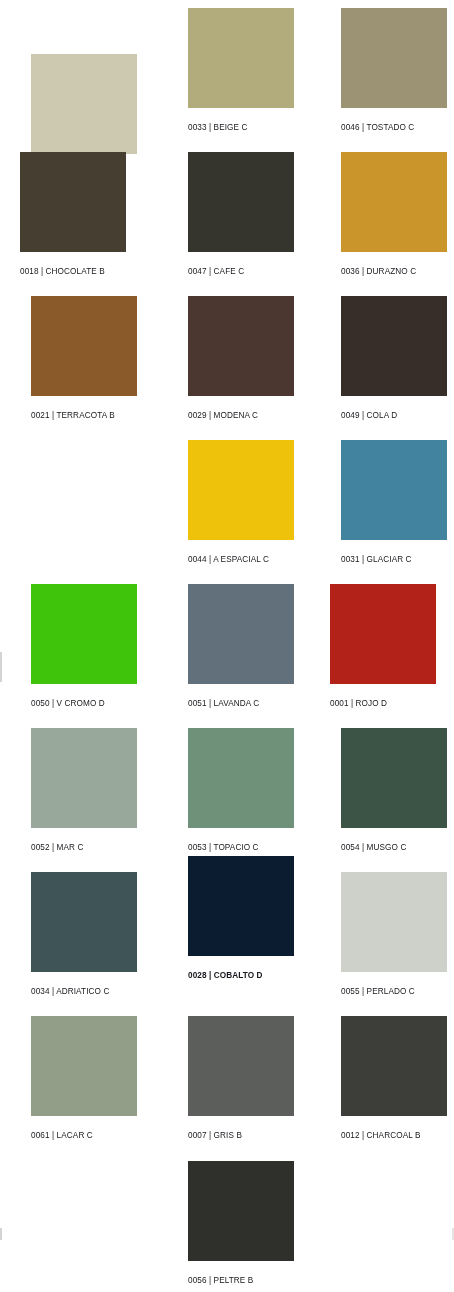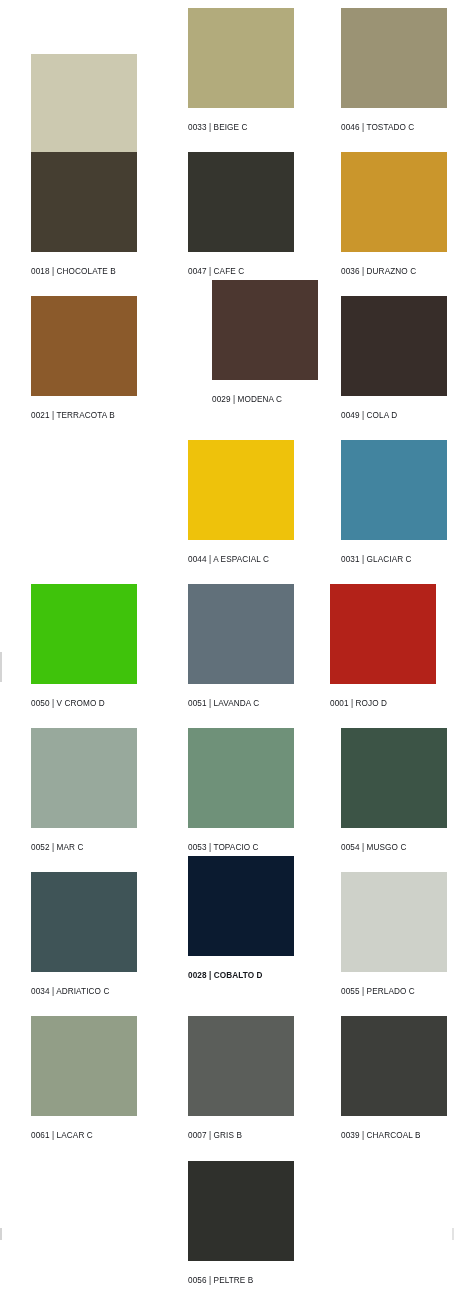--- a/index.html
+++ b/index.html
@@ -64,37 +64,37 @@
       <span class="swatch-label">0045 | CRUDO C</span>
     </div>
     <div class="swatch-cell" style="left: 188px; top: 8px;">
       <span class="swatch-chip" style="background: rgb(178, 171, 124);"></span>
       <span class="swatch-label">0033 | BEIGE C</span>
     </div>
     <div class="swatch-cell" style="left: 341px; top: 8px;">
       <span class="swatch-chip" style="background: rgb(155, 147, 116);"></span>
       <span class="swatch-label">0046 | TOSTADO C</span>
     </div>
-    <div class="swatch-cell" style="left: 31px; top: 152px;">
+    <div class="swatch-cell" style="left: 20px; top: 152px;">
       <span class="swatch-chip" style="background: rgb(69, 62, 49);"></span>
       <span class="swatch-label">0018 | CHOCOLATE B</span>
     </div>
     <div class="swatch-cell" style="left: 188px; top: 152px;">
       <span class="swatch-chip" style="background: rgb(53, 53, 46);"></span>
       <span class="swatch-label">0047 | CAFE C</span>
     </div>
     <div class="swatch-cell" style="left: 341px; top: 152px;">
       <span class="swatch-chip" style="background: rgb(202, 150, 44);"></span>
       <span class="swatch-label">0036 | DURAZNO C</span>
     </div>
     <div class="swatch-cell" style="left: 31px; top: 296px;">
       <span class="swatch-chip" style="background: rgb(139, 90, 43);"></span>
       <span class="swatch-label">0021 | TERRACOTA B</span>
     </div>
-    <div class="swatch-cell" style="left: 188px; top: 280px; margin-left: 24px;">
+    <div class="swatch-cell" style="left: 188px; top: 296px;">
       <span class="swatch-chip" style="background: rgb(76, 55, 48);"></span>
       <span class="swatch-label">0029 | MODENA C</span>
     </div>
     <div class="swatch-cell" style="left: 341px; top: 296px;">
       <span class="swatch-chip" style="background: rgb(55, 45, 41);"></span>
       <span class="swatch-label">0049 | COLA D</span>
     </div>
     <div class="swatch-cell" style="left: 188px; top: 440px;">
       <span class="swatch-chip" style="background: rgb(238, 194, 11);"></span>
       <span class="swatch-label">0044 | A ESPACIAL C</span>
@@ -142,21 +142,21 @@
     <div class="swatch-cell" style="left: 31px; top: 1016px;">
       <span class="swatch-chip" style="background: rgb(146, 158, 135);"></span>
       <span class="swatch-label">0061 | LACAR C</span>
     </div>
     <div class="swatch-cell" style="left: 188px; top: 1016px;">
       <span class="swatch-chip" style="background: rgb(91, 94, 90);"></span>
       <span class="swatch-label">0007 | GRIS B</span>
     </div>
     <div class="swatch-cell" style="left: 341px; top: 1016px;">
       <span class="swatch-chip" style="background: rgb(61, 62, 58);"></span>
-      <span class="swatch-label">0039 | CHARCOAL B</span>
+      <span class="swatch-label">0012 | CHARCOAL B</span>
     </div>
     <div class="swatch-cell" style="left: 188px; top: 1161px;">
       <span class="swatch-chip" style="background: rgb(47, 48, 44);"></span>
       <span class="swatch-label">0056 | PELTRE B</span>
     </div>
   </div>
 
 <div class="edge-sliver" style="left:0px; top:652px; height:30px;"></div>
 <div class="edge-sliver right" style="left:452px; top:1228px; height:12px;"></div>
 <div class="edge-sliver" style="left:0px; top:1228px; height:12px;"></div>

